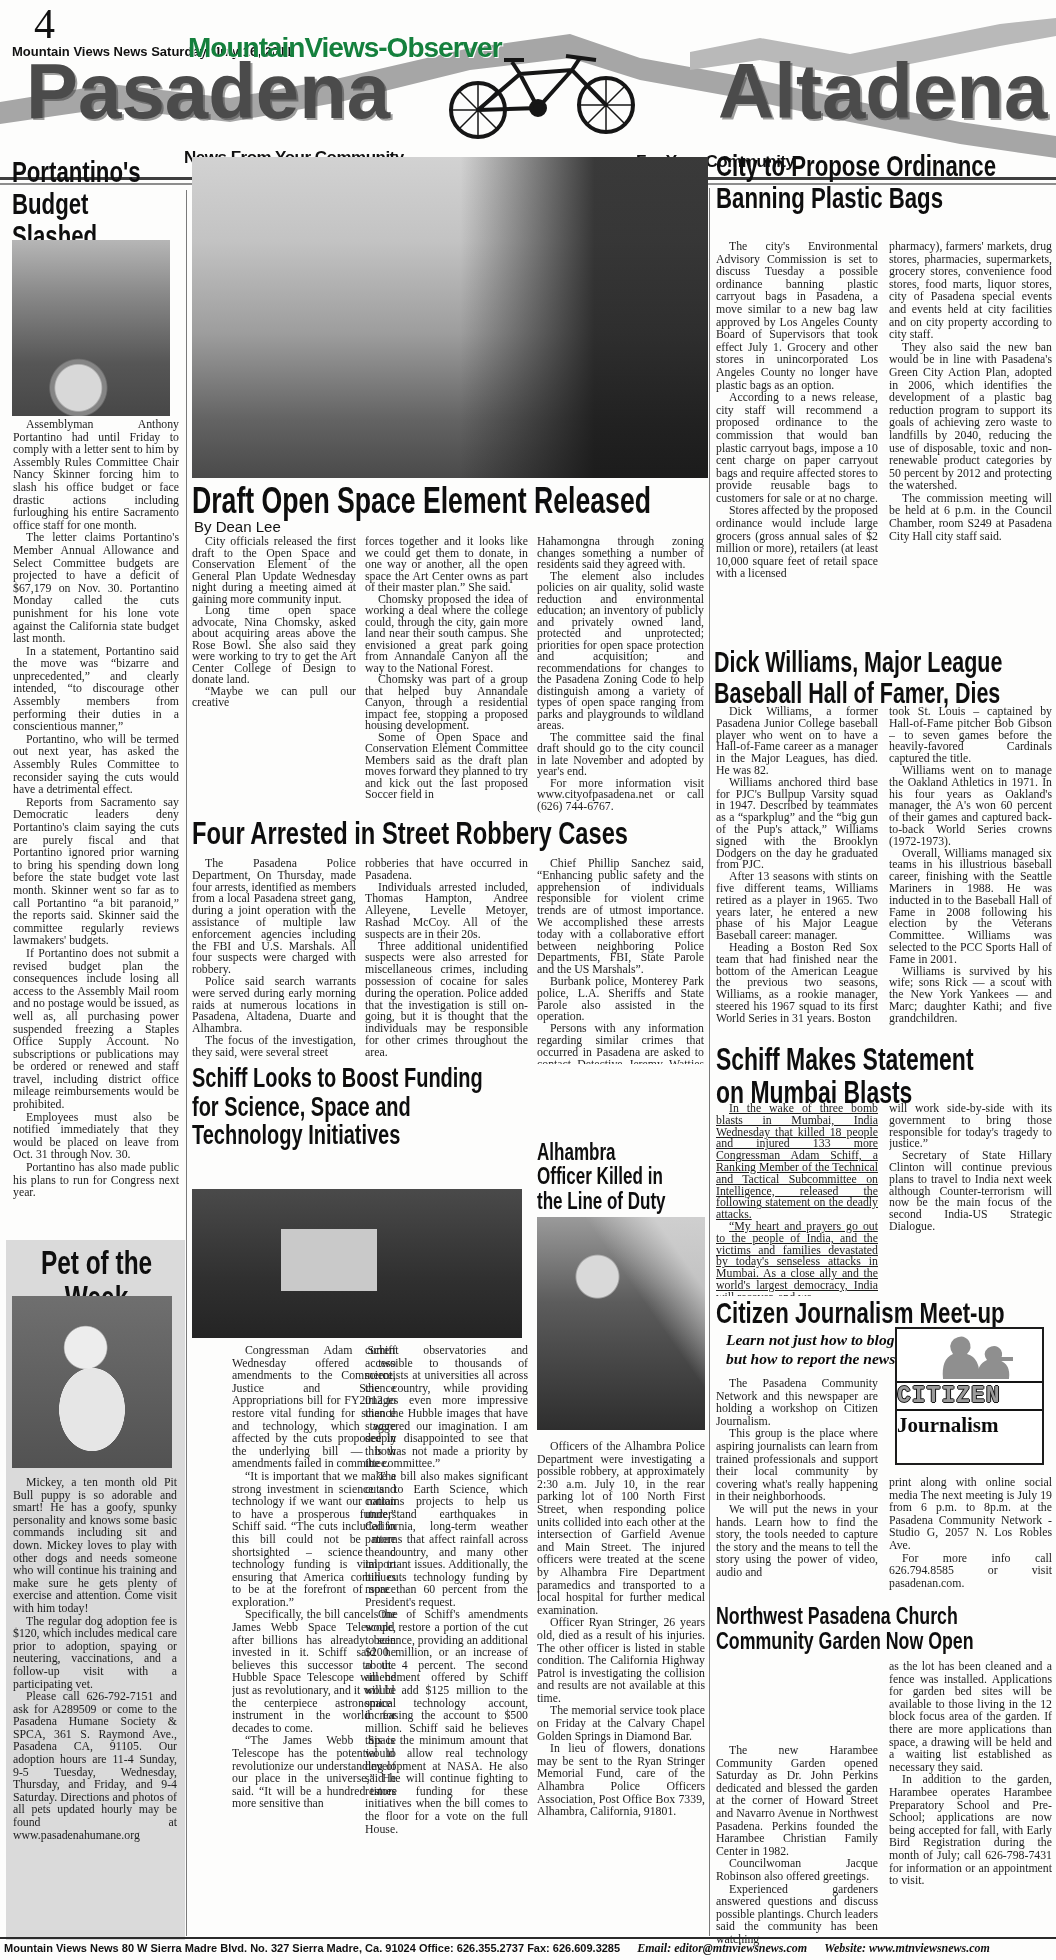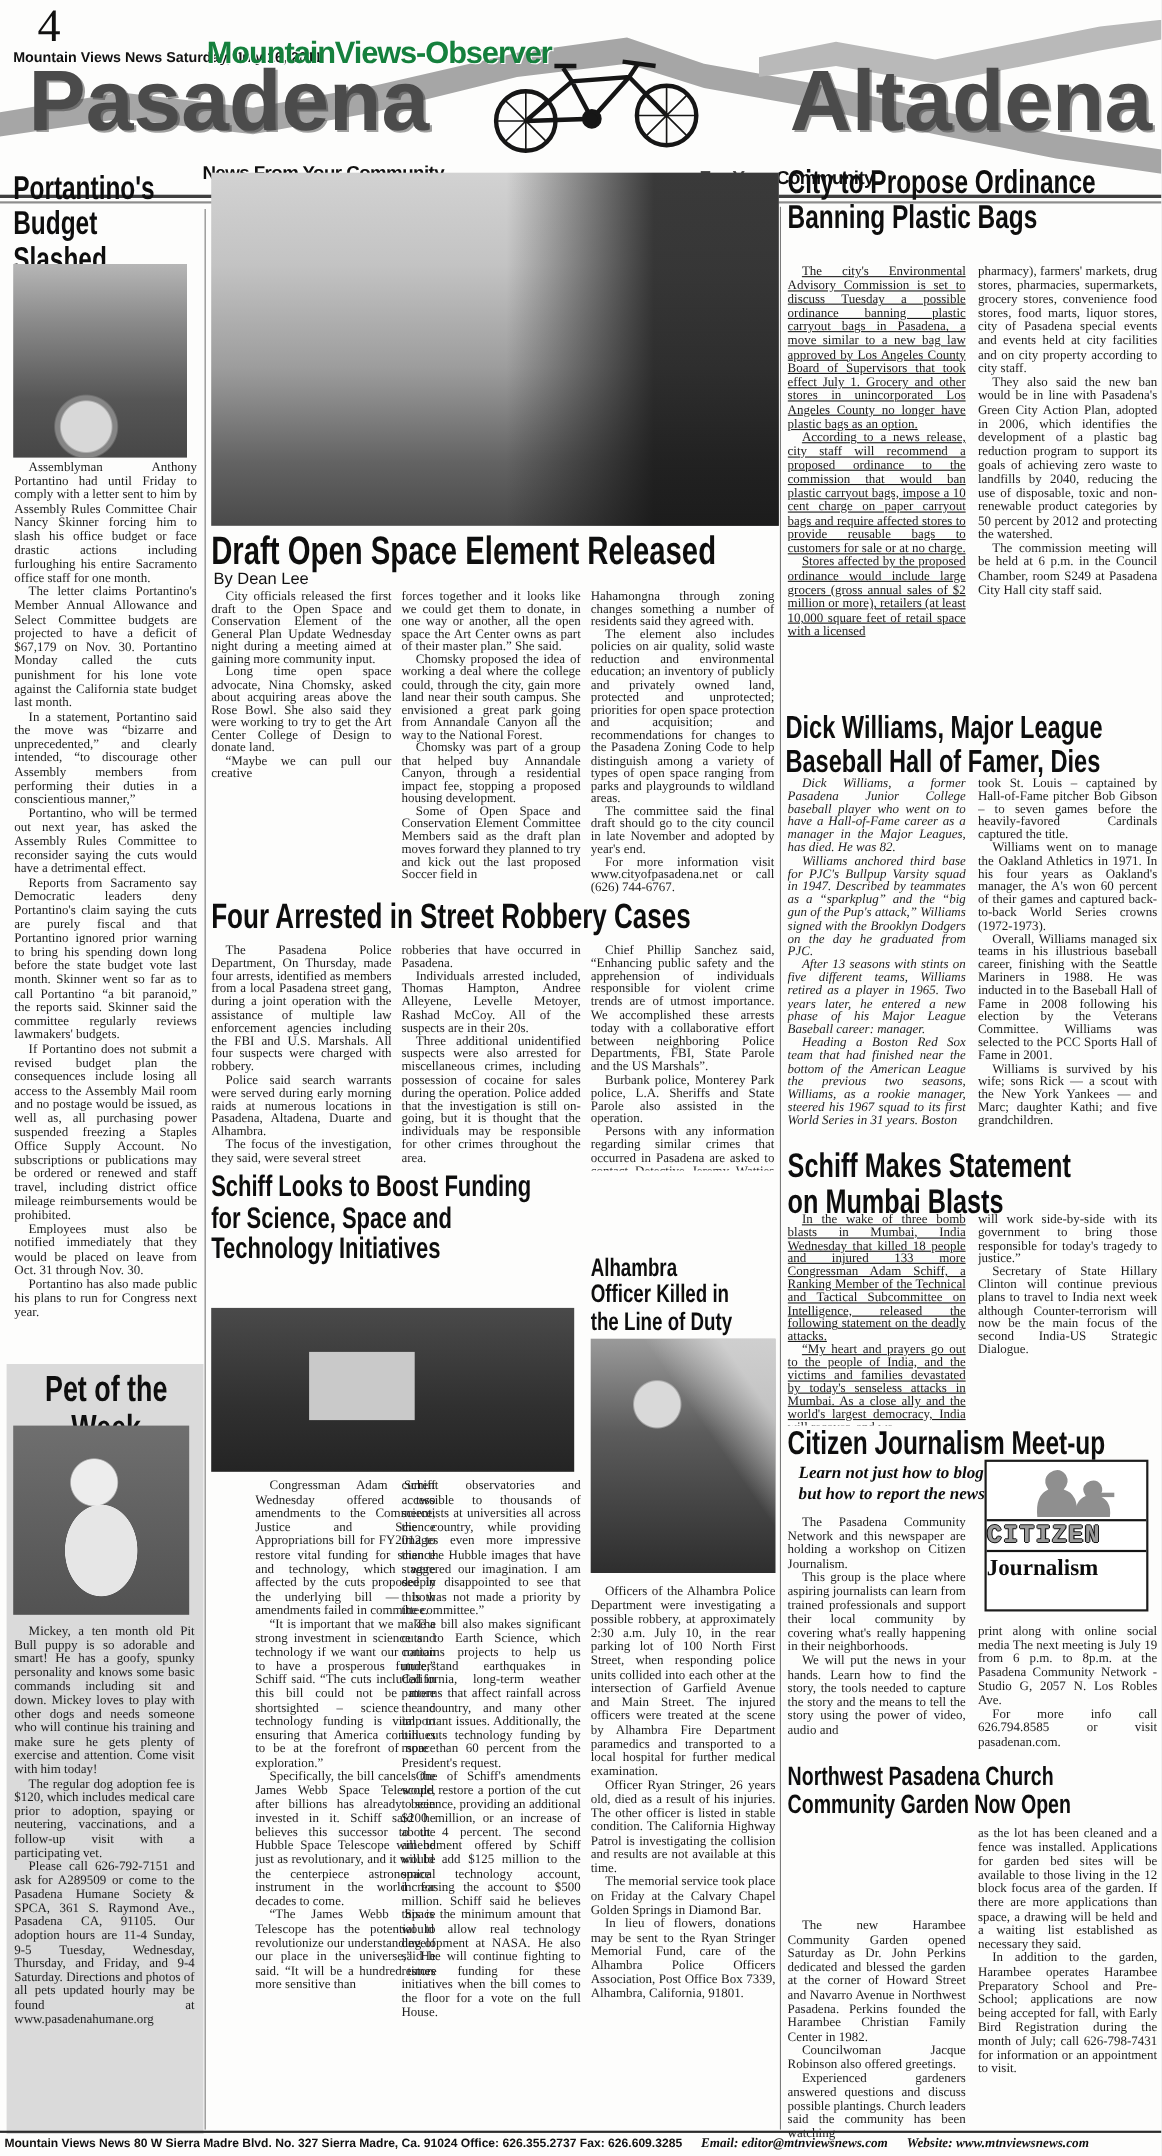--- a/index.html
+++ b/index.html
@@ -201,36 +201,36 @@
       <p>Officers of the Alhambra Police Department were investigating a possible robbery, at approximately 2:30 a.m. July 10, in the rear parking lot of 100 North First Street, when responding police units collided into each other at the intersection of Garfield Avenue and Main Street. The injured officers were treated at the scene by Alhambra Fire Department paramedics and transported to a local hospital for further medical examination.</p>
       <p>Officer Ryan Stringer, 26 years old, died as a result of his injuries. The other officer is listed in stable condition. The California Highway Patrol is investigating the collision and results are not available at this time.</p>
       <p>The memorial service took place on Friday at the Calvary Chapel Golden Springs in Diamond Bar.</p>
       <p>In lieu of flowers, donations may be sent to the Ryan Stringer Memorial Fund, care of the Alhambra Police Officers Association, Post Office Box 7339, Alhambra, California, 91801.</p>
     </div>
 
   <div class="abs headline" style="left:716px;top:150px;font-size:30px;">
       <p>City to Propose Ordinance</p>
       <p>Banning Plastic Bags</p>
     </div>
-  <div class="abs body" style="left:716px;top:240px;width:162px;height:452px;text-decoration:underline;">
+  <div class="abs body" style="left:716px;top:240px;width:162px;height:452px;">
       <p>The city's Environmental Advisory Commission is set to discuss Tuesday a possible ordinance banning plastic carryout bags in Pasadena, a move similar to a new bag law approved by Los Angeles County Board of Supervisors that took effect July 1. Grocery and other stores in unincorporated Los Angeles County no longer have plastic bags as an option.</p>
       <p>According to a news release, city staff will recommend a proposed ordinance to the commission that would ban plastic carryout bags, impose a 10 cent charge on paper carryout bags and require affected stores to provide reusable bags to customers for sale or at no charge.</p>
       <p>Stores affected by the proposed ordinance would include large grocers (gross annual sales of $2 million or more), retailers (at least 10,000 square feet of retail space with a licensed</p>
     </div>
   <div class="abs body" style="left:889px;top:240px;width:163px;height:452px;">
       <p class="cont">pharmacy), farmers' markets, drug stores, pharmacies, supermarkets, grocery stores, convenience food stores, food marts, liquor stores, city of Pasadena special events and events held at city facilities and on city property according to city staff.</p>
       <p>They also said the new ban would be in line with Pasadena's Green City Action Plan, adopted in 2006, which identifies the development of a plastic bag reduction program to support its goals of achieving zero waste to landfills by 2040, reducing the use of disposable, toxic and non-renewable product categories by 50 percent by 2012 and protecting the watershed.</p>
       <p>The commission meeting will be held at 6 p.m. in the Council Chamber, room S249 at Pasadena City Hall city staff said.</p>
     </div>
 
   <div class="abs headline" style="left:714px;top:647px;font-size:29px;">
       <p>Dick Williams, Major League</p>
       <p>Baseball Hall of Famer, Dies</p>
     </div>
-  <div class="abs body lh118" style="left:716px;top:706px;width:162px;height:342px;font-style:italic;">
+  <div class="abs body lh118" style="left:716px;top:706px;width:162px;height:342px;">
       <p>Dick Williams, a former Pasadena Junior College baseball player who went on to have a Hall-of-Fame career as a manager in the Major Leagues, has died. He was 82.</p>
       <p>Williams anchored third base for PJC's Bullpup Varsity squad in 1947.  Described by teammates as a “sparkplug” and the “big gun of the Pup's attack,” Williams signed with the Brooklyn Dodgers on the day he graduated from PJC.</p>
       <p>After 13 seasons with stints on five different teams, Williams retired as a player in 1965. Two years later, he entered a new phase of his Major League Baseball career: manager.</p>
       <p>Heading a Boston Red Sox team that had finished near the bottom of the American League the previous two seasons, Williams, as a rookie manager, steered his 1967 squad to its first World Series in 31 years. Boston</p>
     </div>
   <div class="abs body lh118" style="left:889px;top:706px;width:163px;height:342px;">
       <p class="cont">took St. Louis – captained by Hall-of-Fame pitcher Bob Gibson – to seven games before the heavily-favored Cardinals captured the title.</p>
       <p>Williams went on to manage the Oakland Athletics in 1971. In his four years as Oakland's manager, the A's won 60 percent of their games and captured back-to-back World Series crowns (1972-1973).</p>
       <p>Overall, Williams managed six teams in his illustrious baseball career, finishing with the Seattle Mariners in 1988. He was inducted in to the Baseball Hall of Fame in 2008 following his election by the Veterans Committee. Williams was selected to the PCC Sports Hall of Fame in 2001.</p>
       <p>Williams is survived by his wife; sons Rick — a scout with the New York Yankees — and Marc; daughter Kathi; and five grandchildren.</p>

